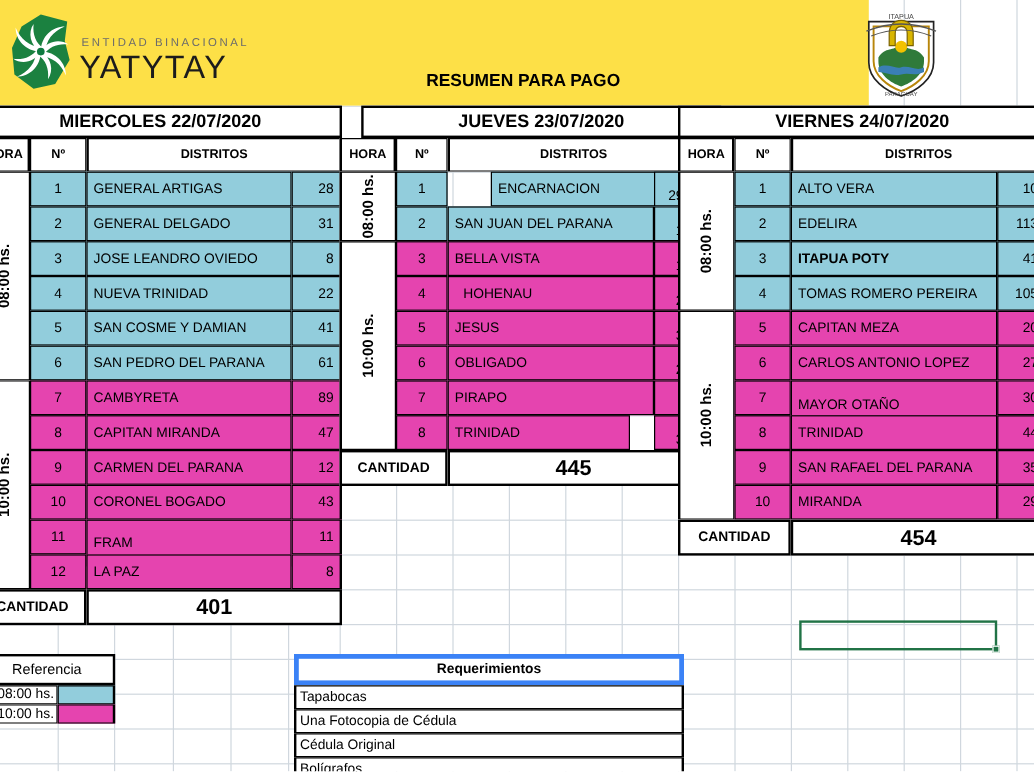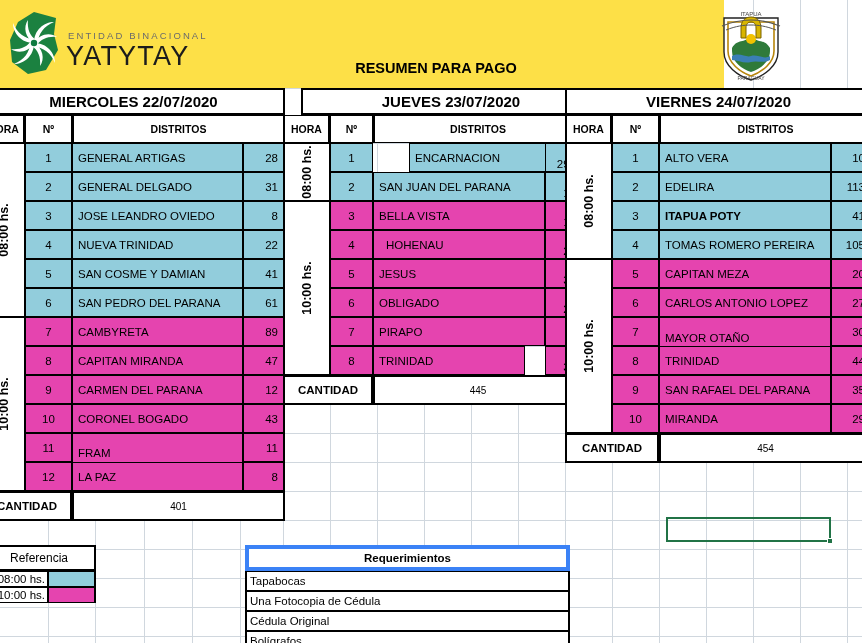--- a/index.html
+++ b/index.html
@@ -94,21 +94,21 @@
   .cant.bot { align-items: flex-end; padding-bottom: 1px; }
 
   .fill-teal { background: #92CDDC; }
   .fill-pink { background: #E544AF; }
 
   .total-label {
     justify-content: center; font-weight: bold; font-size: 11.5px;
     border: 2px solid #000;
   }
   .total-value {
-    justify-content: center; font-weight: normal; font-size: 10px;
+    justify-content: center; font-weight: bold; font-size: 18px;
     border: 2px solid #000;
   }
 
   
   .ref-head {
     justify-content: center; font-size: 12px; border: 2px solid #000;
   }
   .ref-lab {
     justify-content: flex-end; padding-right: 2px; font-size: 11.5px;
     border: 1px solid #000; border-left-width: 2px;

